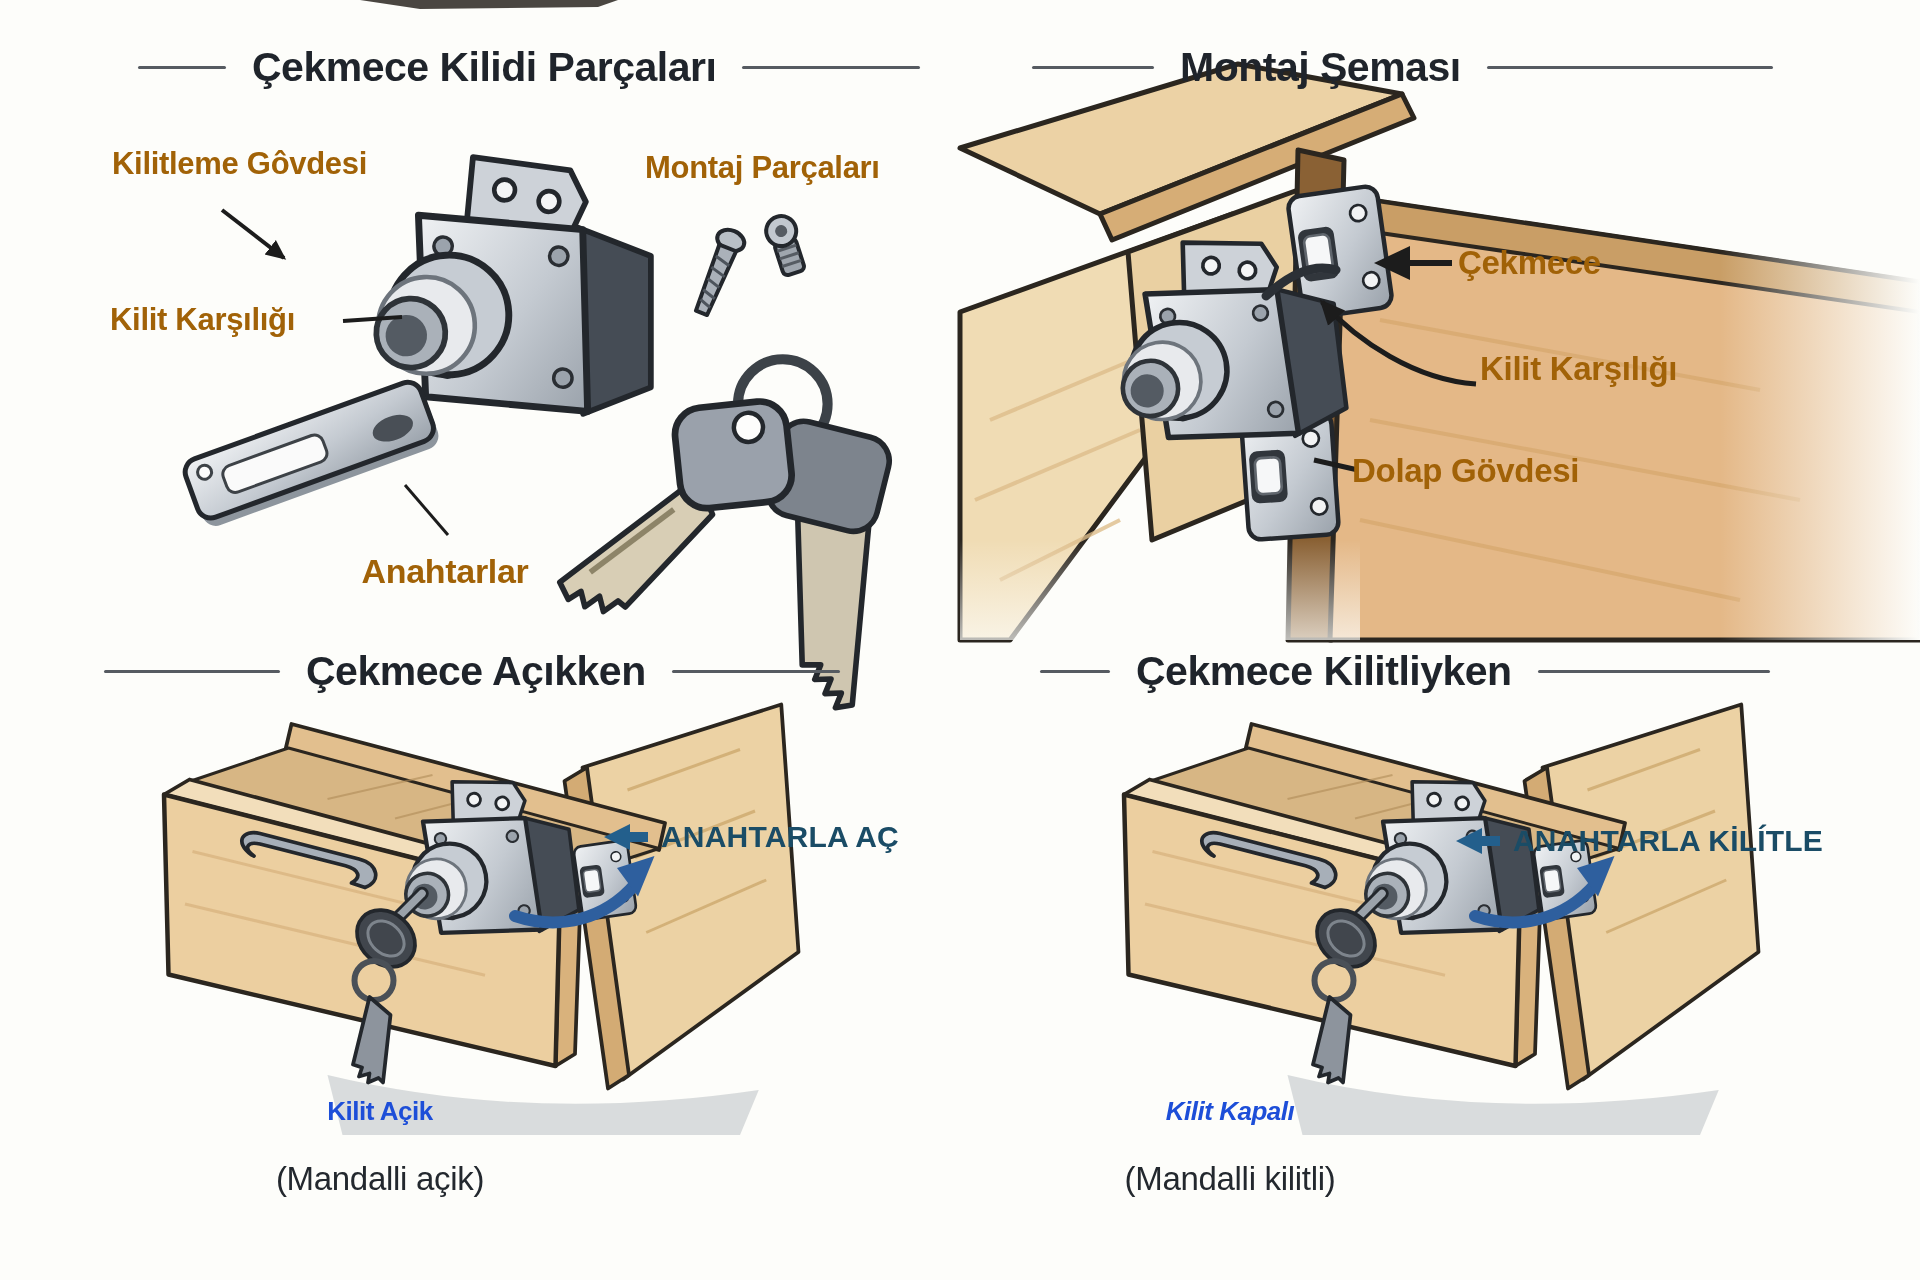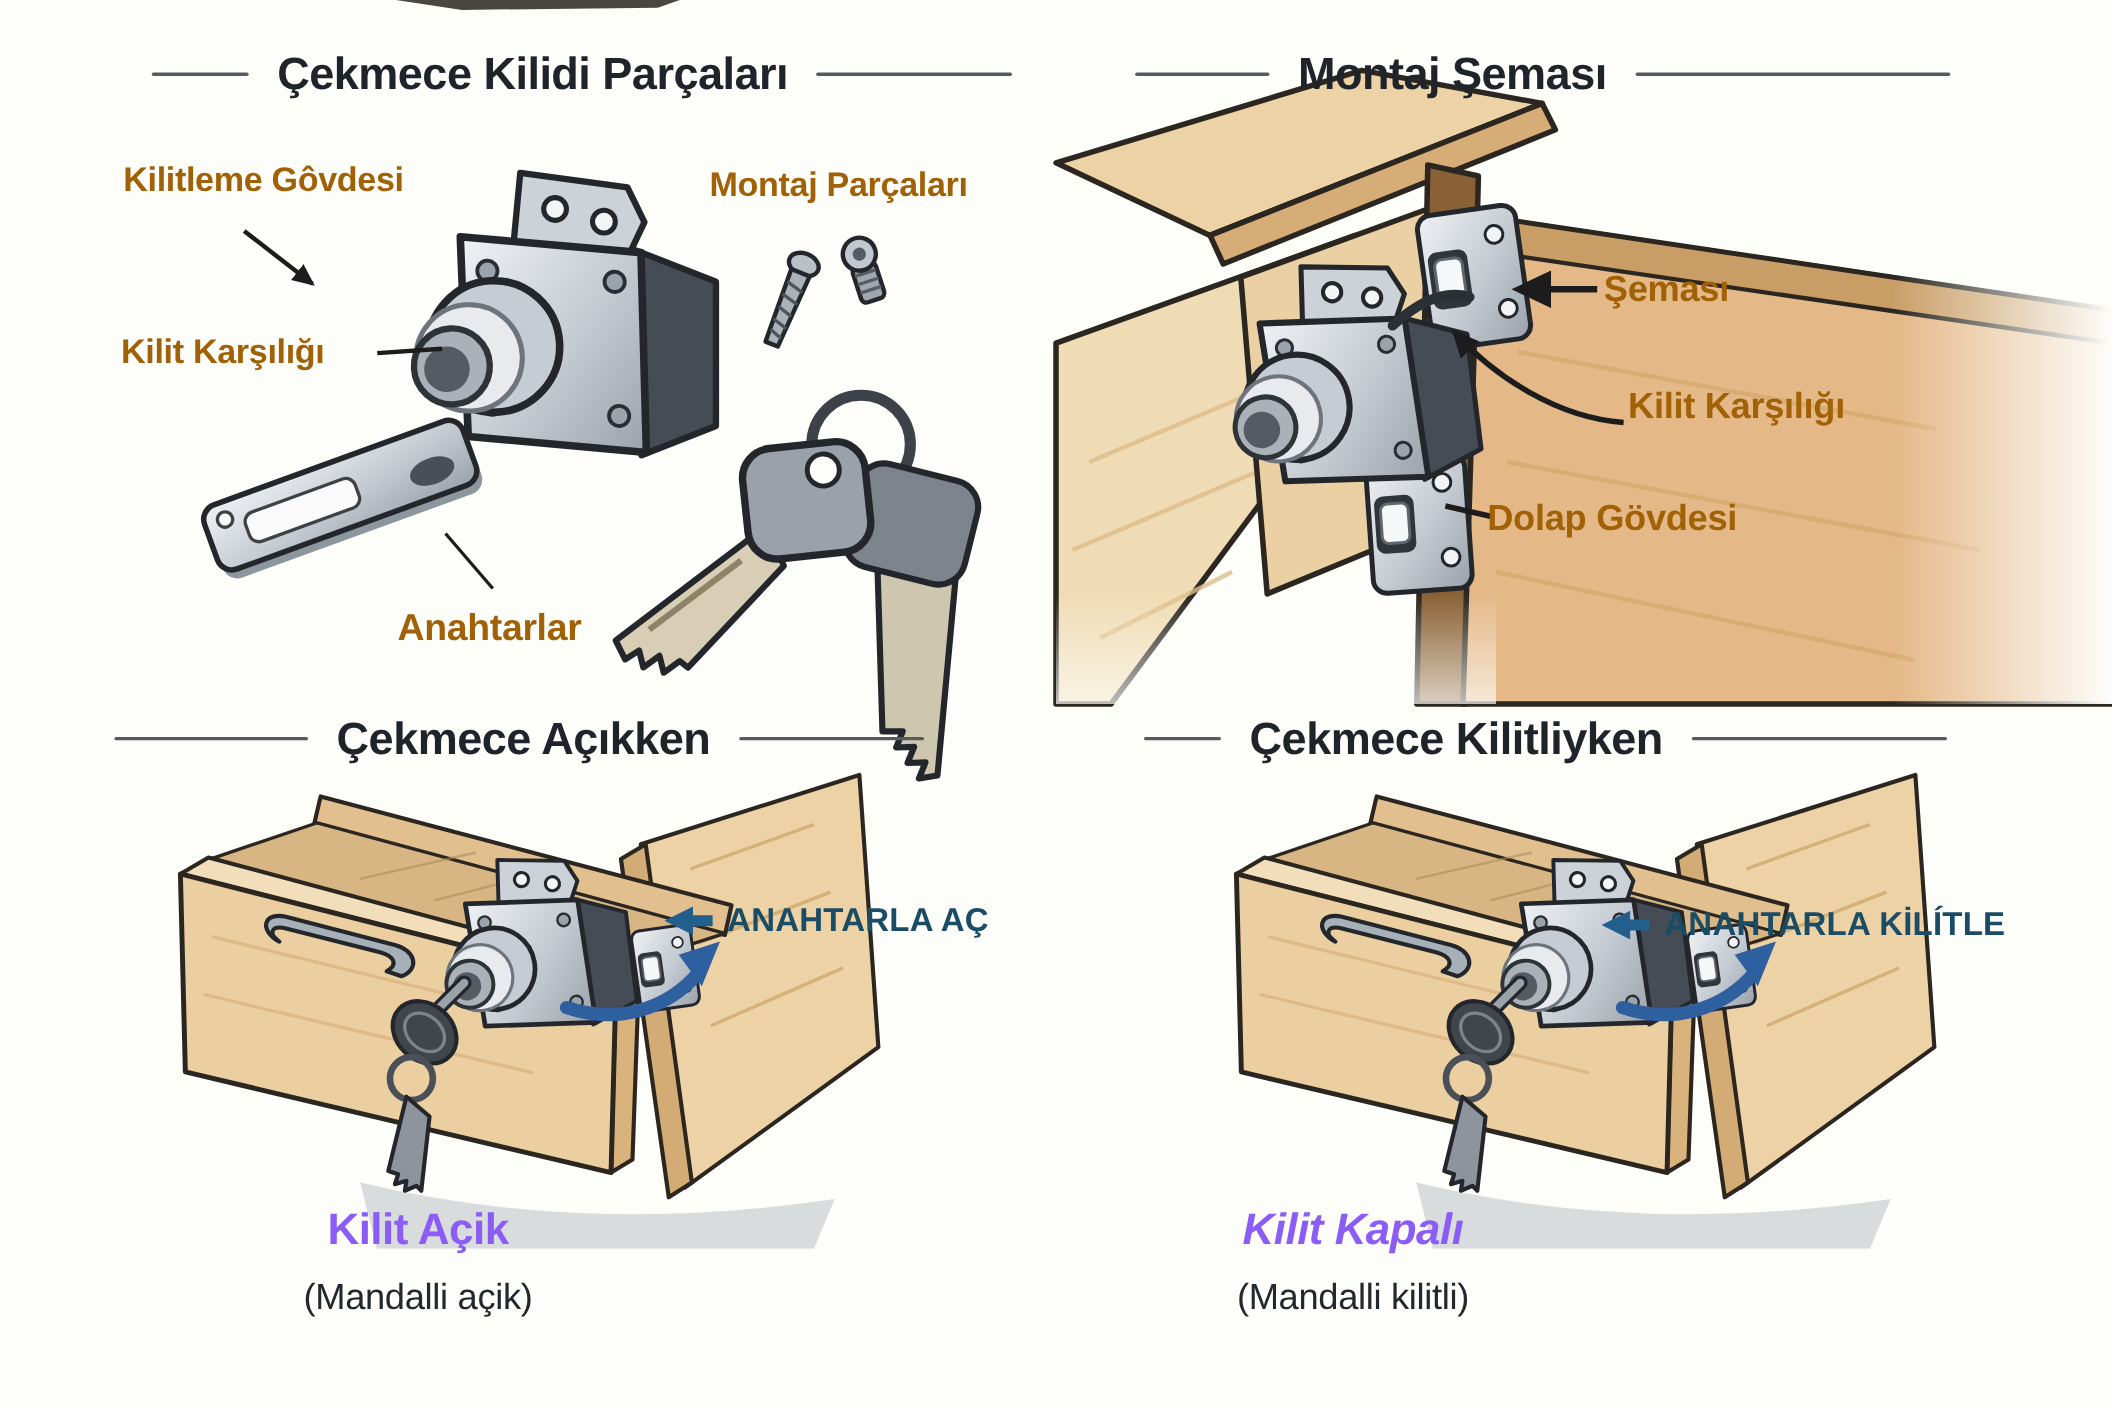--- a/index.html
+++ b/index.html
@@ -17,21 +17,21 @@
   .rule{height:3px; background:#565b61; border-radius:2px;}
   .rule.l{margin-right:26px;}
   .rule.r{margin-left:26px;}
   .lbl{
     position:absolute; font-size:31px; font-weight:600; color:#a16207;
     letter-spacing:-0.3px; white-space:nowrap;
   }
   .lbl-lg{font-size:33px;}
   .lbl-bold{font-weight:700; font-size:34px;}
   .state{
-    position:absolute; font-size:40px; font-weight:700; color:#8b5cf6;
+    position:absolute; font-size:26px; font-weight:700; color:#1d4ed8;
     text-align:center; letter-spacing:-0.5px;
   }
   .state-note{
     position:absolute; font-size:33px; font-weight:500; color:#23282e;
     text-align:center; letter-spacing:-0.3px;
   }
   .action-row{
     position:absolute; display:flex; align-items:center; gap:13px;
   }
   .action-text{
@@ -217,21 +217,21 @@
     <div class="rule l" style="width:70px;"></div>
     <span>Çekmece Kilitliyken</span>
     <div class="rule r" style="width:232px;"></div>
   </div>
 
   <div class="lbl" style="left:112px; top:146px;">Kilitleme Gôvdesi</div>
   <div class="lbl" style="left:645px; top:150px;">Montaj Parçaları</div>
   <div class="lbl" style="left:110px; top:302px;">Kilit Karşılığı</div>
   <div class="lbl lbl-bold" style="left:300px; top:552px; width:290px; text-align:center;">Anahtarlar</div>
 
-  <div class="lbl lbl-lg" style="left:1458px; top:244px;">Şeması</div>
+  <div class="lbl lbl-lg" style="left:1458px; top:244px;">Çekmece</div>
   <div class="lbl lbl-lg" style="left:1480px; top:350px;">Kilit Karşılığı</div>
   <div class="lbl lbl-lg" style="left:1352px; top:452px;">Dolap Gövdesi</div>
 
   <div class="action-row" style="left:600px; top:820px;">
     <svg width="48" height="30" viewBox="0 0 48 30">
       <path d="M30,2 L4,15 L30,28 L30,20 L48,20 L48,10 L30,10 Z" fill="#235f8c"></path>
     </svg>
     <span class="action-text">ANAHTARLA AÇ</span>
   </div>
   <div class="state" style="left:230px; top:1096px; width:300px;">Kilit Açik</div>

